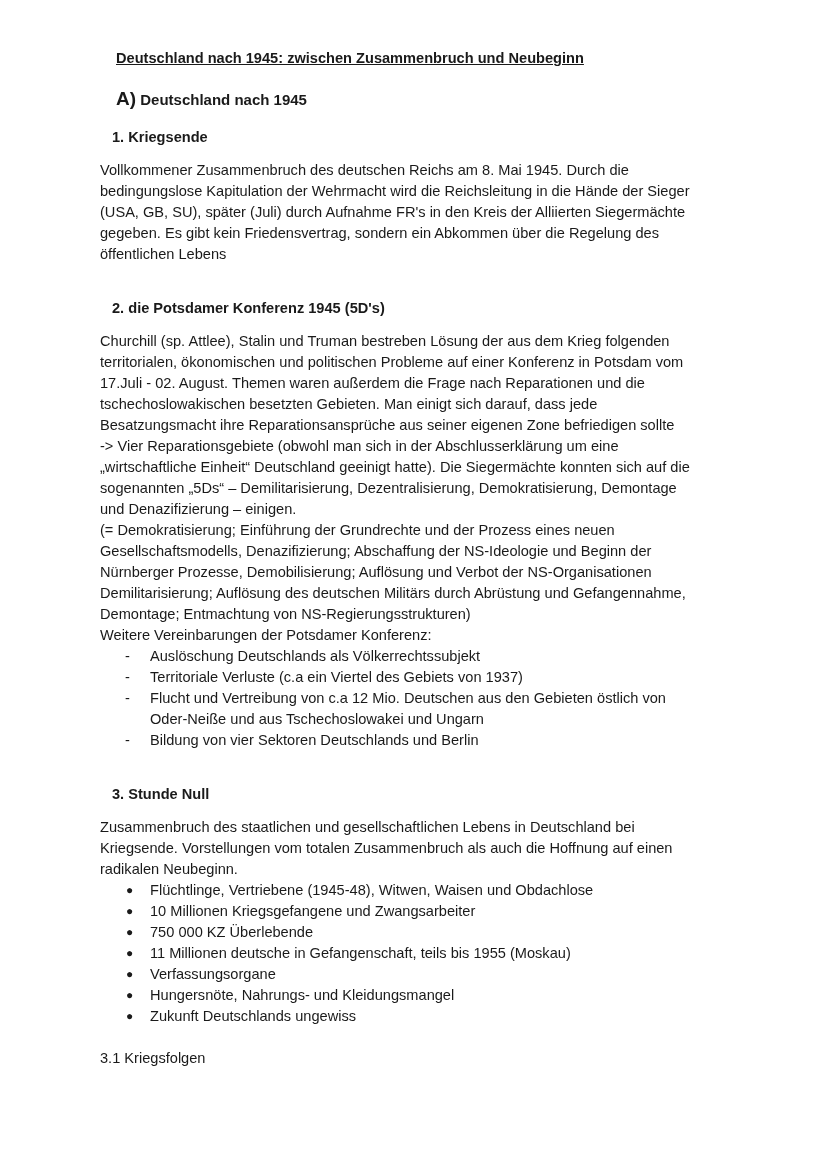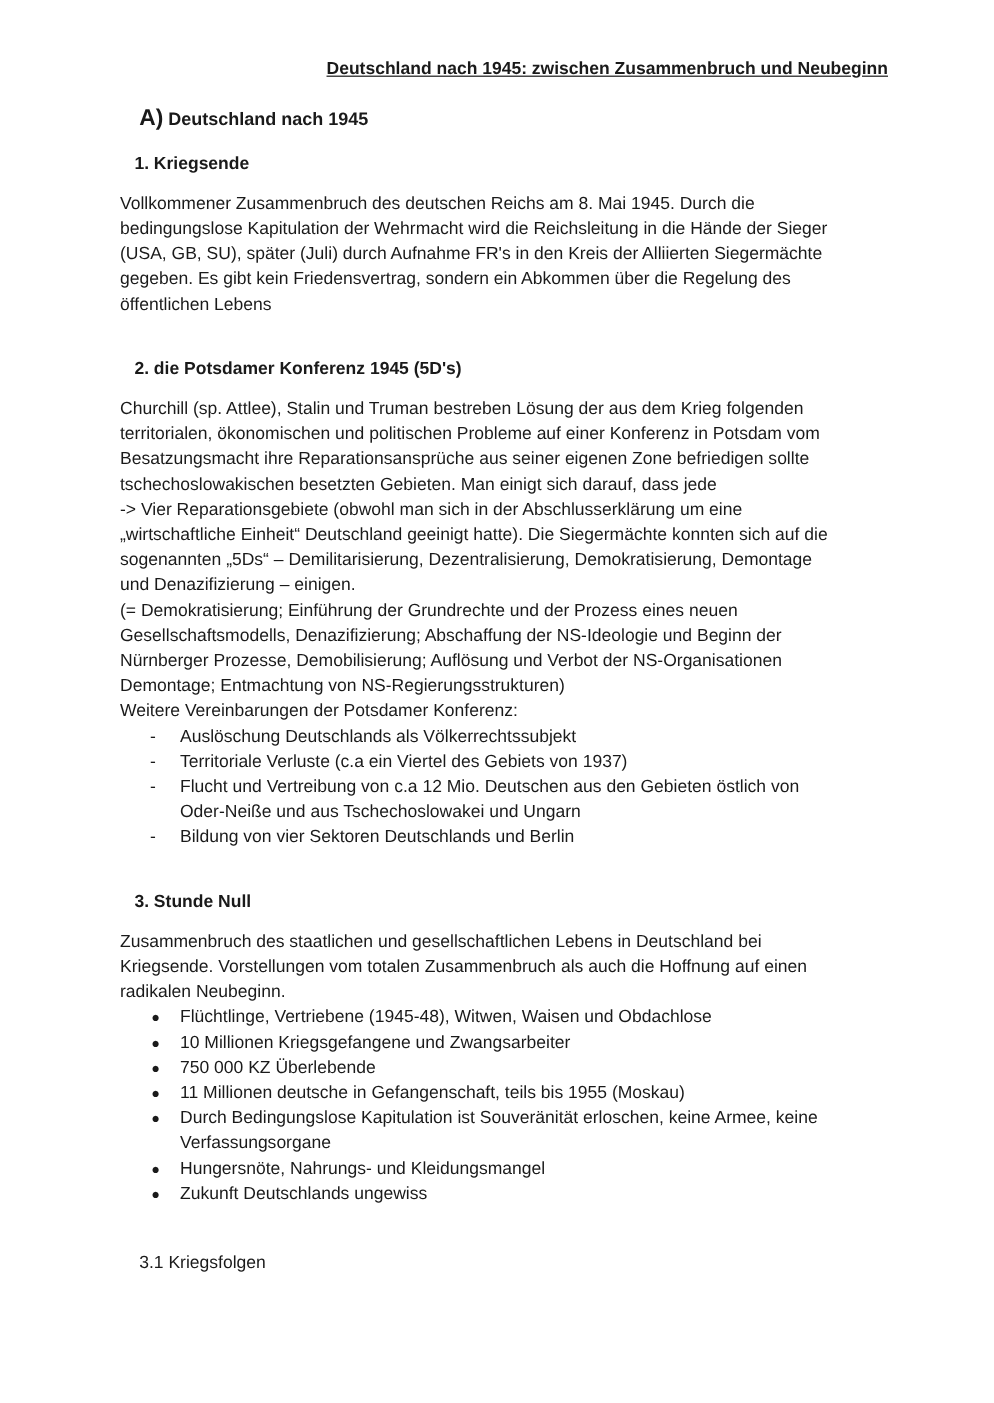--- a/index.html
+++ b/index.html
@@ -17,21 +17,21 @@
     }
     .page {
       position: absolute;
       left: 100px;
       top: 48px;
       width: 640px;
       font-size: 14.6px;
       line-height: 21px;
     }
     .doc-title {
-      text-align: right;
+      text-align: left;
       font-weight: bold;
       text-decoration: underline;
       font-size: 14.6px;
       line-height: 21px;
       margin: 0 0 19px 0;
       padding-left: 16px;
     }
     .section-heading {
       font-weight: bold;
       font-size: 15px;
@@ -66,21 +66,21 @@
       left: 25px;
       top: 0;
     }
     ul.bullet-list li .marker {
       position: absolute;
       left: 26px;
       top: 0;
       font-size: 12px;
     }
     .plain-heading {
-      margin: 16px;
+      margin: 0;
     }
   </style>
 </head>
 <body>
 
 <div class="page">
 
   <h1 class="doc-title">Deutschland nach 1945: zwischen Zusammenbruch und Neubeginn</h1>
 
   <div class="section-heading">
@@ -96,29 +96,31 @@
     <p>gegeben. Es gibt kein Friedensvertrag, sondern ein Abkommen über die Regelung des</p>
     <p>öffentlichen Lebens</p>
   </div>
 
   <div class="gap"></div>
 
   <div class="sub-heading">2. die Potsdamer Konferenz 1945 (5D's)</div>
   <div>
     <p>Churchill (sp. Attlee), Stalin und Truman bestreben Lösung der aus dem Krieg folgenden</p>
     <p>territorialen, ökonomischen und politischen Probleme auf einer Konferenz in Potsdam vom</p>
+    <p>17.Juli - 02. August. Themen waren außerdem die Frage nach Reparationen und die</p>
+    <p>tschechoslowakischen besetzten Gebieten. Man einigt sich darauf, dass jede</p>
     <p>Besatzungsmacht ihre Reparationsansprüche aus seiner eigenen Zone befriedigen sollte</p>
-    <p>tschechoslowakischen besetzten Gebieten. Man einigt sich darauf, dass jede</p>
     <p>-&gt; Vier Reparationsgebiete (obwohl man sich in der Abschlusserklärung um eine</p>
     <p>„wirtschaftliche Einheit“ Deutschland geeinigt hatte). Die Siegermächte konnten sich auf die</p>
     <p>sogenannten „5Ds“ – Demilitarisierung, Dezentralisierung, Demokratisierung, Demontage</p>
     <p>und Denazifizierung – einigen.</p>
     <p>(= Demokratisierung; Einführung der Grundrechte und der Prozess eines neuen</p>
     <p>Gesellschaftsmodells, Denazifizierung; Abschaffung der NS-Ideologie und Beginn der</p>
     <p>Nürnberger Prozesse, Demobilisierung; Auflösung und Verbot der NS-Organisationen</p>
+    <p>Demilitarisierung; Auflösung des deutschen Militärs durch Abrüstung und Gefangennahme,</p>
     <p>Demontage; Entmachtung von NS-Regierungsstrukturen)</p>
     <p>Weitere Vereinbarungen der Potsdamer Konferenz:</p>
   </div>
   <ul class="dash-list">
     <li>
       <span class="marker">-</span>
       <div>Auslöschung Deutschlands als Völkerrechtssubjekt</div>
     </li>
     <li>
       <span class="marker">-</span>
@@ -155,21 +157,20 @@
     <li>
       <span class="marker">●</span>
       <div>750 000 KZ Überlebende</div>
     </li>
     <li>
       <span class="marker">●</span>
       <div>11 Millionen deutsche in Gefangenschaft, teils bis 1955 (Moskau)</div>
     </li>
     <li>
       <span class="marker">●</span>
-      <div>Durch Bedingungslose Kapitulation ist Souveränität erloschen, keine Armee, keine</div>
       <div>Verfassungsorgane</div>
     </li>
     <li>
       <span class="marker">●</span>
       <div>Hungersnöte, Nahrungs- und Kleidungsmangel</div>
     </li>
     <li>
       <span class="marker">●</span>
       <div>Zukunft Deutschlands ungewiss</div>
     </li>

